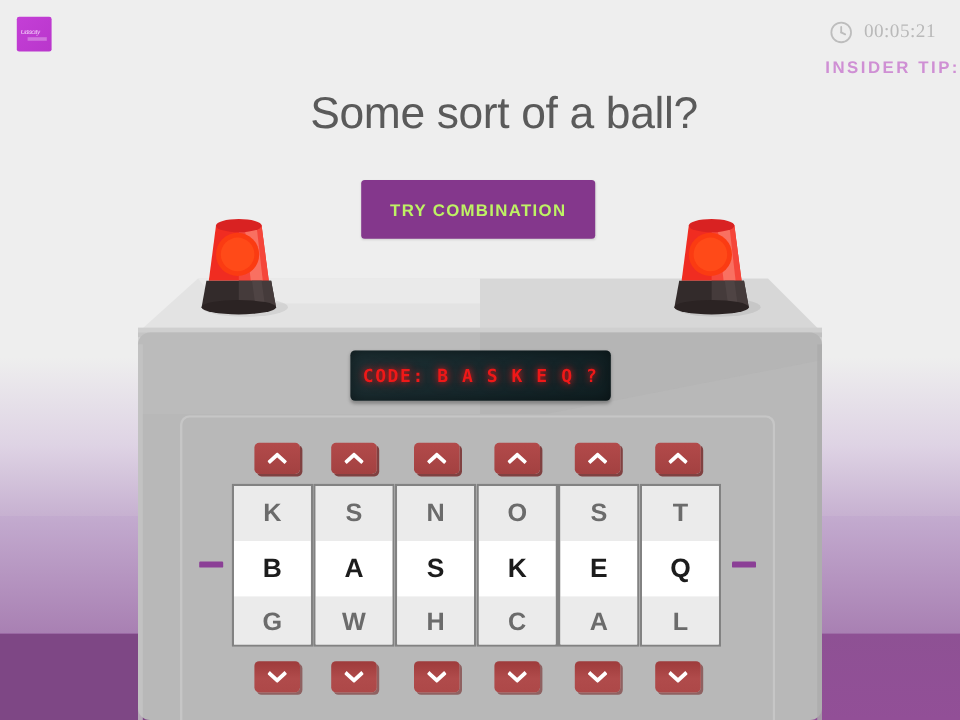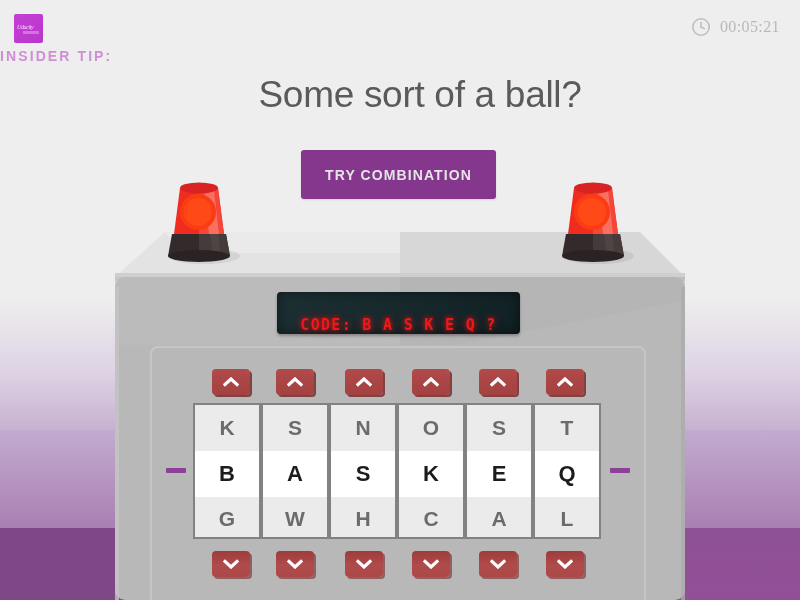--- a/index.html
+++ b/index.html
@@ -56,54 +56,54 @@
     position:absolute; right:20px; top:17px;
     display:flex; align-items:center; gap:9px;
   }
   #timer .clock-icon { width:20px; height:20px; display:block; }
   #timer .time-text {
     font-size:16px; color:#b9b9b9; letter-spacing:0.4px;
     font-family:Liberation Serif, serif;
   }
 
   #tip-label {
-    position:absolute; top:48px; left:0; right:0; text-align:left;
+    position:absolute; top:48px; left:0; right:0; text-align:right;
     font-size:14px; font-weight:bold; letter-spacing:2.1px;
     color:#cf8fd4;
   }
   #tip-text {
     position:absolute; top:74px; left:0; right:0; text-align:center;
     font-size:37px; color:#5a5a5a; font-weight:400; letter-spacing:-0.3px;margin-left:40px;
   }
 
   #try-btn {
     position:absolute; left:301px; top:150px; width:195px; height:49px;
     background:#84378c; border:none; border-radius:3px;
-    color:#e5e5e5; font-size:14px; font-weight:bold; letter-spacing:1.1px;
+    color:#bef264; font-size:14px; font-weight:bold; letter-spacing:1.1px;
     font-family:"Liberation Sans", sans-serif; cursor:pointer;
     box-shadow:0 1px 2px rgba(0,0,0,0.12);
   }
 
   
   .siren { position:absolute; width:82px; height:100px; }
   .siren.left  { left:158px; top:166px; }
   .siren.right { left:552px; top:166px; }
 
   
   #machine { position:absolute; left:0; top:0; width:800px; height:600px;
              pointer-events:none; }
   #machine svg { display:block; }
 
   
   #code-display {
-    position:absolute; left:277px; top:292px; width:243px; height:42px;
+    position:absolute; left:292px; top:292px; width:217px; height:42px;
     background:linear-gradient(135deg,#1d3034 0%,#16282c 55%,#102023 100%);
     border-radius:4px;
     box-shadow: 0 2px 3px rgba(0,0,0,0.28), inset 0 0 12px rgba(0,0,0,0.5);
-    display:flex; align-items:flex-end; justify-content:center;
+    display:flex; align-items:center; justify-content:center;
   }
   #code-display .code-text {
     font-family:"DejaVu Sans Mono", monospace;
     font-size:15px; font-weight:bold; color:#ef1818;
     letter-spacing:1.3px;
     text-shadow:0 0 5px rgba(255,30,30,0.75), 0 0 11px rgba(255,0,0,0.45);
     white-space:nowrap;
   }
 
   

